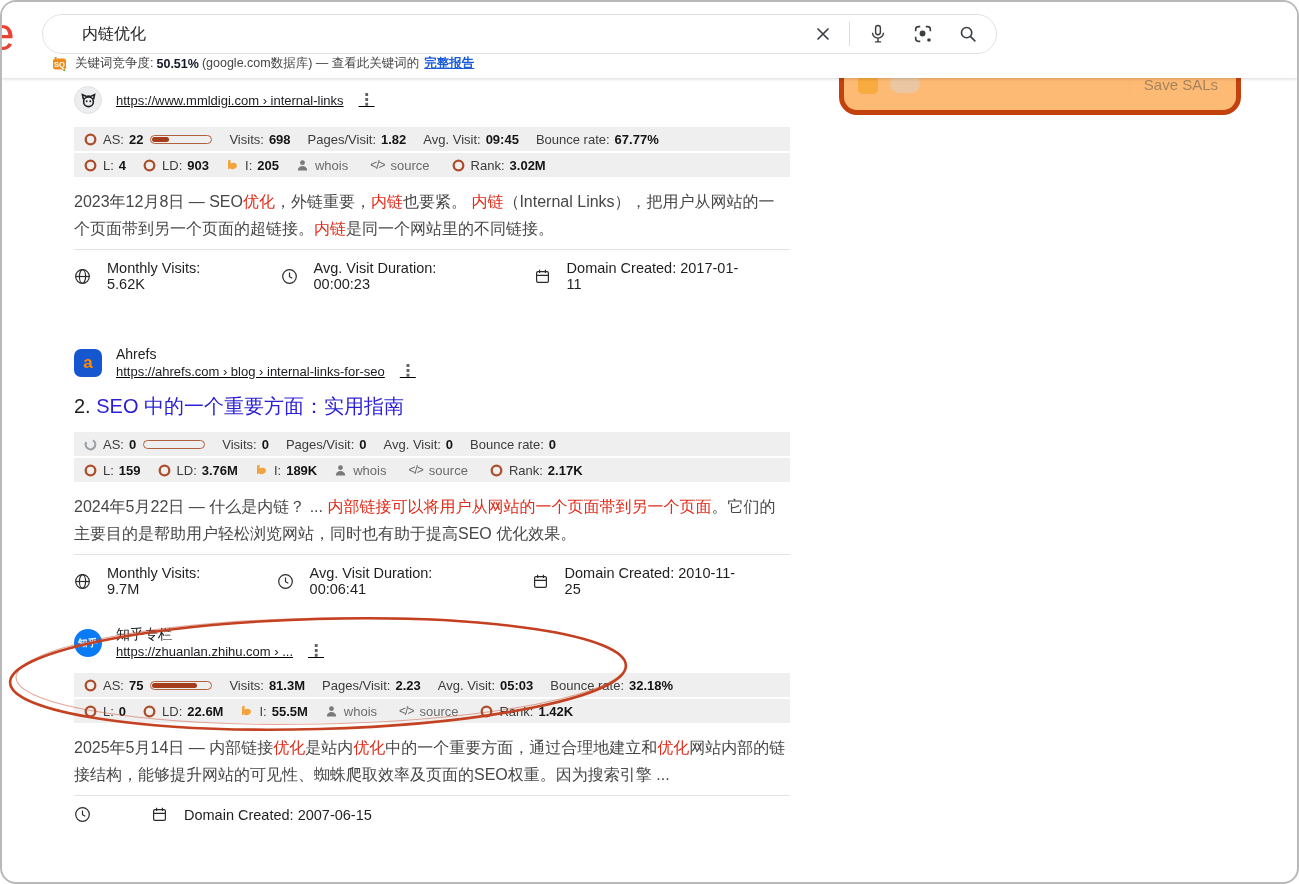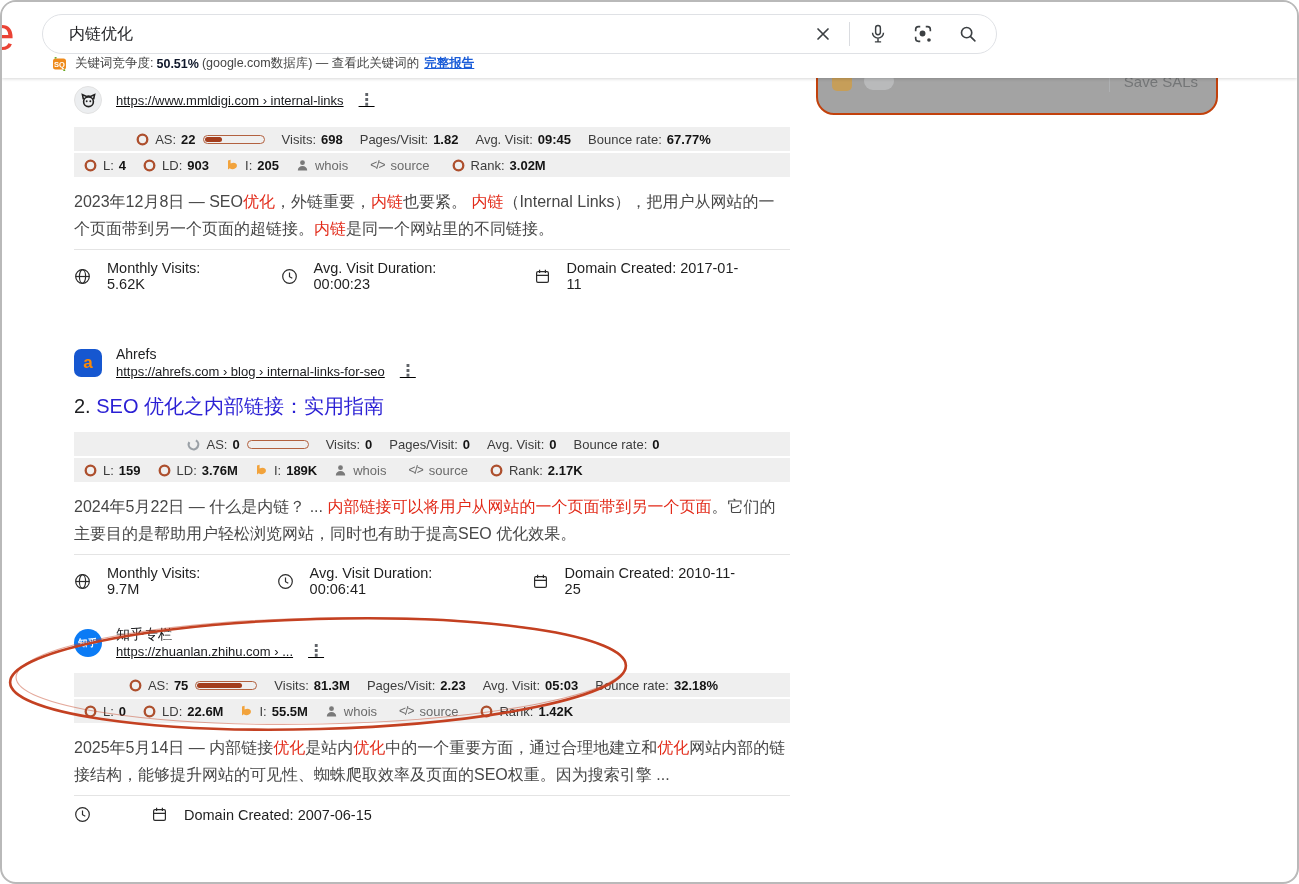--- a/index.html
+++ b/index.html
@@ -6,34 +6,34 @@
   .page{position:relative;width:1299px;height:884px;background:#fff;border:2px solid #b9b9b9;
         border-radius:16px;overflow:hidden;box-sizing:border-box;
         font-family:"Liberation Sans","DejaVu Sans",sans-serif;}
   
   .top-header{position:absolute;top:0;left:0;right:0;height:76px;background:#fff;z-index:10;
               box-shadow:0 1px 3px rgba(0,0,0,.16);}
   .g-logo-e{position:absolute;left:-13px;top:2px;font-size:46px;font-weight:500;color:#ea4335;line-height:60px;}
   .searchbox{position:absolute;left:40px;top:12px;width:955px;height:40px;border:1px solid #dfe1e5;
              border-radius:21px;background:#fff;display:flex;align-items:center;
              padding:0 16px 0 26px;box-sizing:border-box;}
-  .query{flex:1;font-size:16px;color:#202124;}
+  .query{flex:1;font-size:16px;color:#202124;margin-left:13px;}
   .sb-icons{display:flex;align-items:center;}
   .sb-icon{width:24px;height:24px;display:flex;align-items:center;justify-content:center;cursor:pointer;}
   .sb-sep{width:1px;height:24px;background:#dadce0;margin:0 16px 0 14px;}
   .sb-gap{margin-left:21px;}
   
   .sq-row{position:absolute;left:50px;top:53px;display:flex;align-items:center;font-size:12.5px;color:#454545;}
   .sq-row .sq-ic{margin-right:7px;display:flex;}
   .sq-val{font-weight:bold;color:#0f172a;margin:0 3px;}
   .sq-mid{margin-right:5px;}
   .sq-link{color:#1a5cd8;font-weight:bold;text-decoration:underline;cursor:pointer;}
   
-  .right-card{position:absolute;left:814px;top:40px;width:402px;height:73px;background:#a3a3a3;
-              border:2px solid #c2410c;border-radius:18px;z-index:5;box-sizing:border-box;}
+  .right-card{position:absolute;left:837px;top:40px;width:402px;height:73px;background:#fdba74;
+              border:5px solid #c2410c;border-radius:18px;z-index:5;box-sizing:border-box;}
   .rc-row{position:absolute;left:14px;right:18px;top:26px;display:flex;align-items:center;opacity:.45;}
   .rc-orange{width:20px;height:20px;border-radius:5px;background:#f29900;}
   .rc-avatar{width:30px;height:18px;border-radius:9px;background:#d5d7da;margin-left:12px;}
   .rc-spacer{flex:1;}
   .rc-sep{width:1px;height:22px;background:#bdc1c6;margin-right:14px;}
   .rc-label{font-size:15px;color:#3c4043;white-space:nowrap;}
   
   .result{position:absolute;left:72px;width:716px;}
   .r1{top:84px;} .r2{top:344px;} .r3{top:624px;}
   .site-row{display:flex;align-items:center;}
@@ -46,21 +46,21 @@
   .site-name{font-size:14px;color:#202124;line-height:17px;}
   .url-line{display:flex;align-items:flex-start;text-decoration:underline;}
   .url{font-size:13px;color:#202124;line-height:17px;cursor:pointer;}
   .dots{margin-left:15px;color:#5f6368;font-size:16px;font-weight:bold;cursor:pointer;line-height:16px;}
   .title-row{margin-top:13px;font-size:20px;line-height:26px;}
   .rank{color:#202124;}
   .title-link{color:#2a1fd4;cursor:pointer;text-decoration:none;}
   .title-link.visited{color:#7c22cb;}
   .mbar{height:24px;background:#efefef;display:flex;align-items:center;padding:0 10px;font-size:13px;
         color:#3c3c3c;box-sizing:border-box;}
-  .mbar1{margin-top:13px;justify-content:center;} .mbar2{margin-top:2px;}
+  .mbar1{margin-top:13px;} .mbar2{margin-top:2px;}
   .mitem{display:flex;align-items:center;margin-right:17px;white-space:nowrap;}
   .mic13{width:13px;height:13px;margin-right:6px;display:flex;align-items:center;justify-content:center;}
   .mlabel{margin-right:5px;}
   .mvalue{font-weight:bold;color:#141414;}
   .plain{color:#6b6b6b;}
   .codeglyph{font-size:12px;color:#6b6b6b;margin-right:6px;letter-spacing:-1px;}
   .aspill{width:62px;height:9px;border:1px solid #b2613f;border-radius:5px;margin-left:7px;
           position:relative;box-sizing:border-box;background:#efefef;}
   .asfill{position:absolute;left:1px;top:1px;bottom:1px;background:#a33d1c;border-radius:4px;}
   .desc{margin:11px 0 0 0;font-size:16px;line-height:27px;color:#474747;}
@@ -216,21 +216,21 @@
       <div class="favicon fav-ahrefs">a</div>
       <div class="site-col">
         <div class="site-name">Ahrefs</div>
         <div class="url-line">
           <span class="url">https://ahrefs.com › blog › internal-links-for-seo</span>
           <span class="dots">⋮</span>
         </div>
       </div>
     </div>
     <div class="title-row">
-      <span class="rank">2. </span><a class="title-link">SEO 优化之内部链接：实用指南</a>
+      <span class="rank">2. </span><a class="title-link">SEO 中的一个重要方面：实用指南</a>
     </div>
     <div class="mbar mbar1">
           <span class="mitem">
             <span class="mic13">
               <svg width="13" height="13" viewBox="0 0 13 13">
                 <circle cx="6.5" cy="6.5" r="4.8" fill="none" stroke="#9aa0a6" stroke-width="2.2" stroke-dasharray="22 9" transform="rotate(-60 6.5 6.5)"></circle>
               </svg>
             </span>
             <span class="mlabel">AS:</span>
             <span class="mvalue">0</span>

